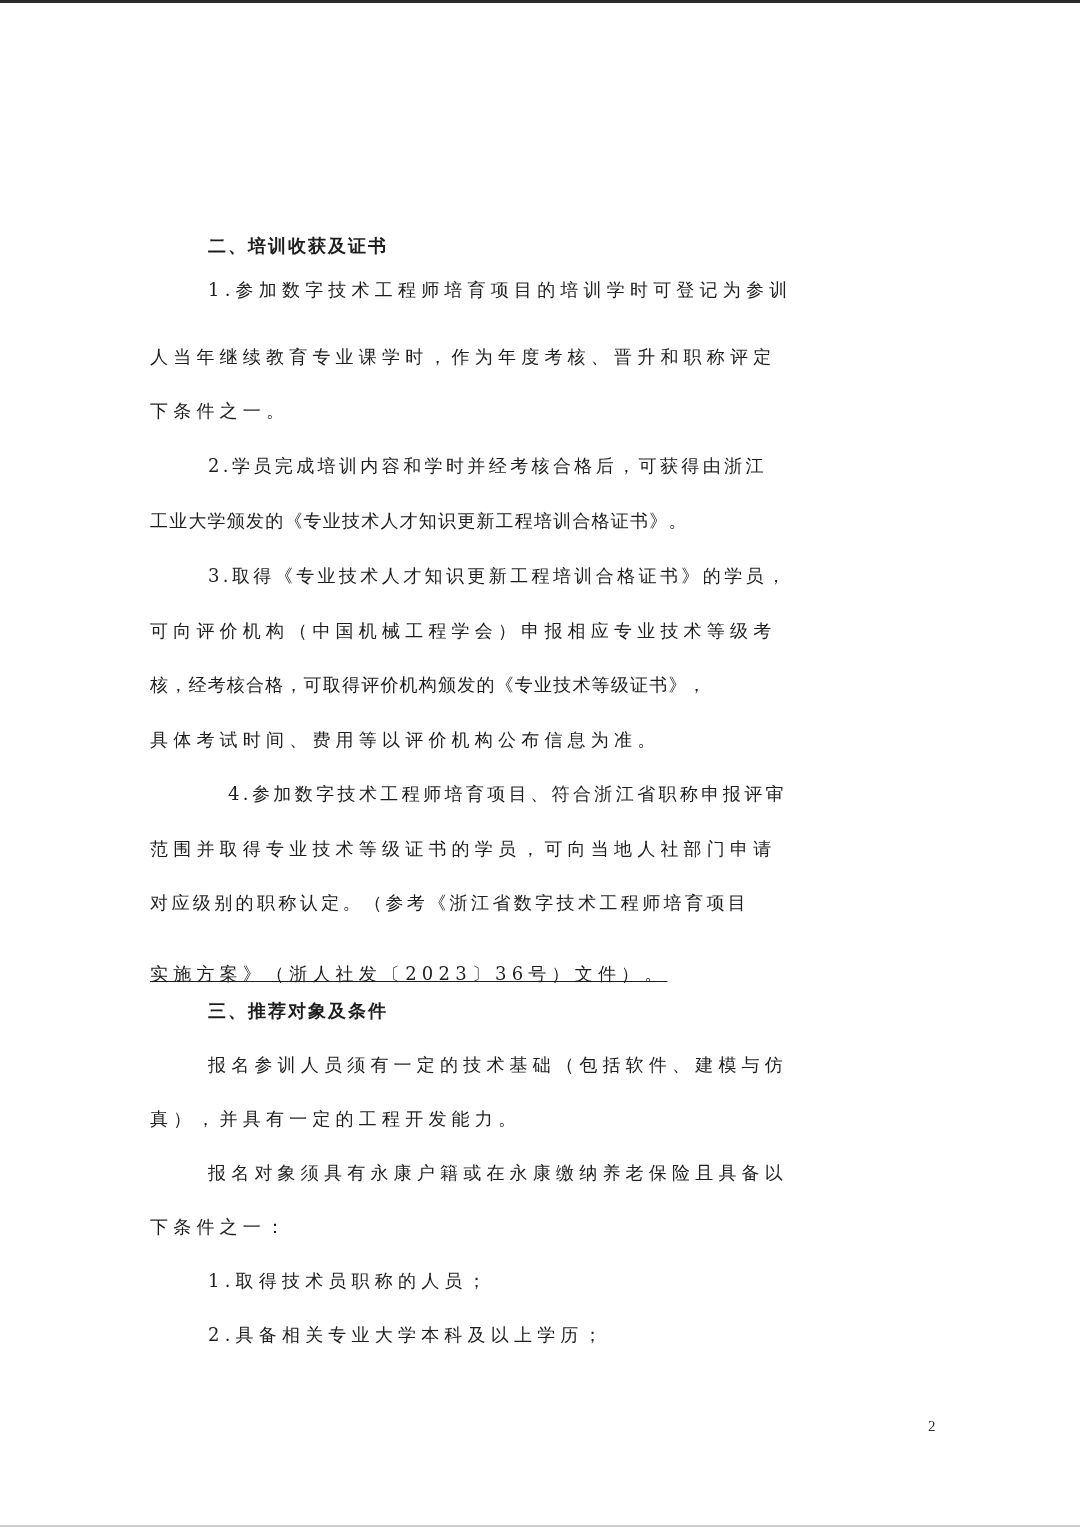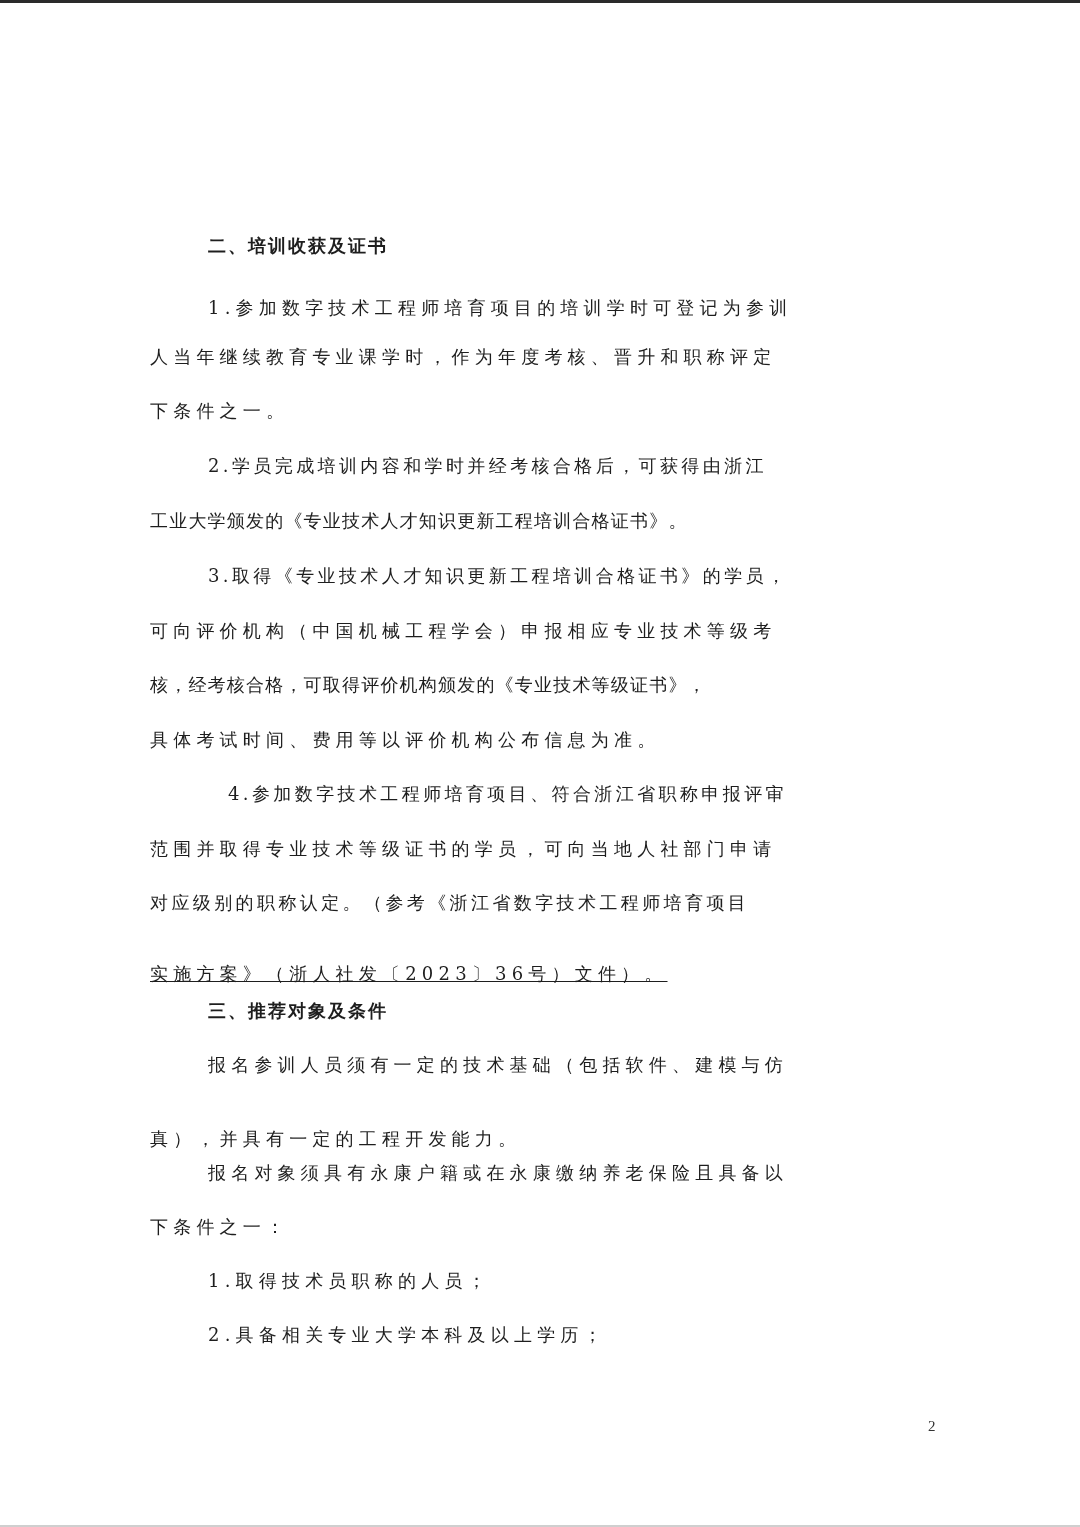--- a/index.html
+++ b/index.html
@@ -61,41 +61,41 @@
   </style>
 </head>
 <body>
 
 <div class="scan-edge-top"></div>
 
 <div class="page">
 
   <div class="line indent heading" style="top:0px;">二、培训收获及证书</div>
 
-  <div class="line indent" style="top:62px;">1.参加数字技术工程师培育项目的培训学时可登记为参训</div>
+  <div class="line indent" style="top:44px;">1.参加数字技术工程师培育项目的培训学时可登记为参训</div>
   <div class="line" style="top:111px;">人当年继续教育专业课学时，作为年度考核、晋升和职称评定</div>
   <div class="line" style="top:165px;">下条件之一。</div>
 
   <div class="line indent tight" style="top:220px;">2.学员完成培训内容和学时并经考核合格后，可获得由浙江</div>
   <div class="line tighter" style="top:275px;">工业大学颁发的《专业技术人才知识更新工程培训合格证书》。</div>
 
   <div class="line indent tight" style="top:330px;">3.取得《专业技术人才知识更新工程培训合格证书》的学员，</div>
   <div class="line" style="top:385px;">可向评价机构（中国机械工程学会）申报相应专业技术等级考</div>
   <div class="line tighter" style="top:439px;">核，经考核合格，可取得评价机构颁发的《专业技术等级证书》，</div>
   <div class="line" style="top:494px;">具体考试时间、费用等以评价机构公布信息为准。</div>
 
   <div class="line indent tight" style="top:548px;margin-left:20px;">4.参加数字技术工程师培育项目、符合浙江省职称申报评审</div>
   <div class="line" style="top:603px;">范围并取得专业技术等级证书的学员，可向当地人社部门申请</div>
   <div class="line tight" style="top:657px;">对应级别的职称认定。（参考《浙江省数字技术工程师培育项目</div>
   <div class="line" style="top:728px;text-decoration:underline;">实施方案》（浙人社发〔2023〕36号）文件）。</div>
 
   <div class="line indent heading" style="top:765px;">三、推荐对象及条件</div>
 
   <div class="line indent" style="top:819px;">报名参训人员须有一定的技术基础（包括软件、建模与仿</div>
-  <div class="line" style="top:873px;margin-top:20px;">真），并具有一定的工程开发能力。</div>
+  <div class="line" style="top:873px;">真），并具有一定的工程开发能力。</div>
 
   <div class="line indent" style="top:927px;">报名对象须具有永康户籍或在永康缴纳养老保险且具备以</div>
   <div class="line" style="top:981px;">下条件之一：</div>
 
   <div class="line indent" style="top:1035px;">1.取得技术员职称的人员；</div>
   <div class="line indent" style="top:1089px;">2.具备相关专业大学本科及以上学历；</div>
 
 </div>
 
 <div class="page-number">2</div>

